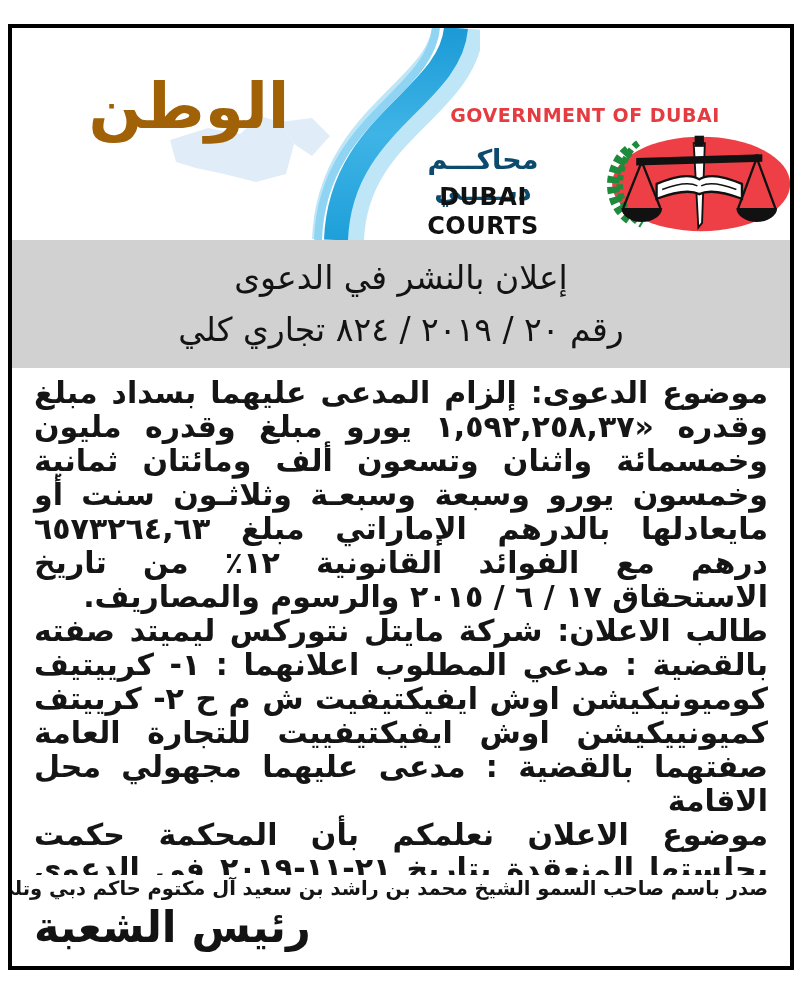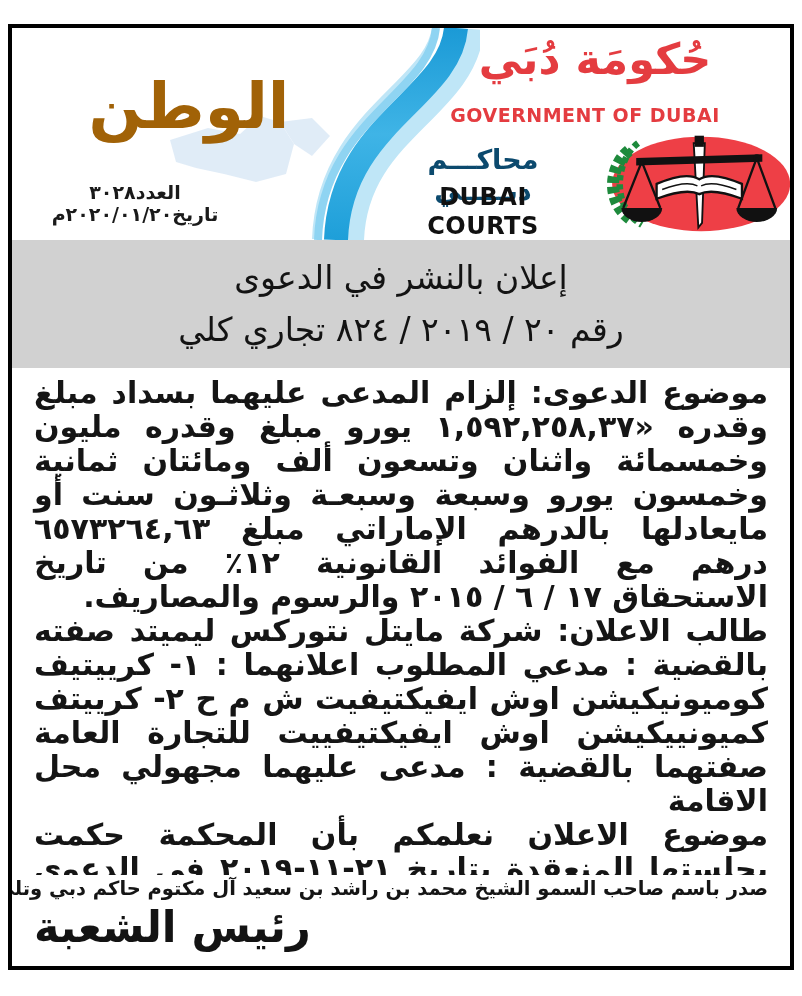--- a/index.html
+++ b/index.html
@@ -110,23 +110,21 @@
             <stop offset="1" stop-color="#1e9fd9"></stop>
           </linearGradient>
         </defs>
         <path d="M178 0 C172 72 62 96 58 212" fill="none" stroke="#bfe6f7" stroke-width="52"></path>
         <path d="M170 0 C164 70 56 94 52 212" fill="none" stroke="#ffffff" stroke-width="26"></path>
         <path d="M176 0 C170 71 60 95 56 212" fill="none" stroke="url(#swg)" stroke-width="24"></path>
         <path d="M156 0 C150 66 42 92 38 212" fill="none" stroke="#8fd4f2" stroke-width="8"></path>
       </svg>
 
       <div class="watan-title">الوطن</div>
-      <div class="issue-line">العدد٣٠٢٨ تاريخ٢٠٢٠/٠١/٢٠م</div>
 
-      <div class="gov-ar">حُكومَة دُبَي</div>
       <div class="gov-en">GOVERNMENT OF DUBAI</div>
 
       <div class="courts-ar">محاكـــم دبـــــي</div>
       <div class="courts-en">DUBAI COURTS</div>
 
       <svg class="emblem" viewBox="0 0 220 110" aria-hidden="true">
         <ellipse cx="122" cy="56" rx="96" ry="51" fill="#ee3f46"></ellipse>
         <path d="M44 20 C22 38 20 76 46 94" fill="none" stroke="#1e8a3c" stroke-width="13" stroke-dasharray="7 4"></path>
         <path d="M54 12 C30 30 24 80 58 100" fill="none" stroke="#1e8a3c" stroke-width="7" stroke-dasharray="6 4"></path>
 

